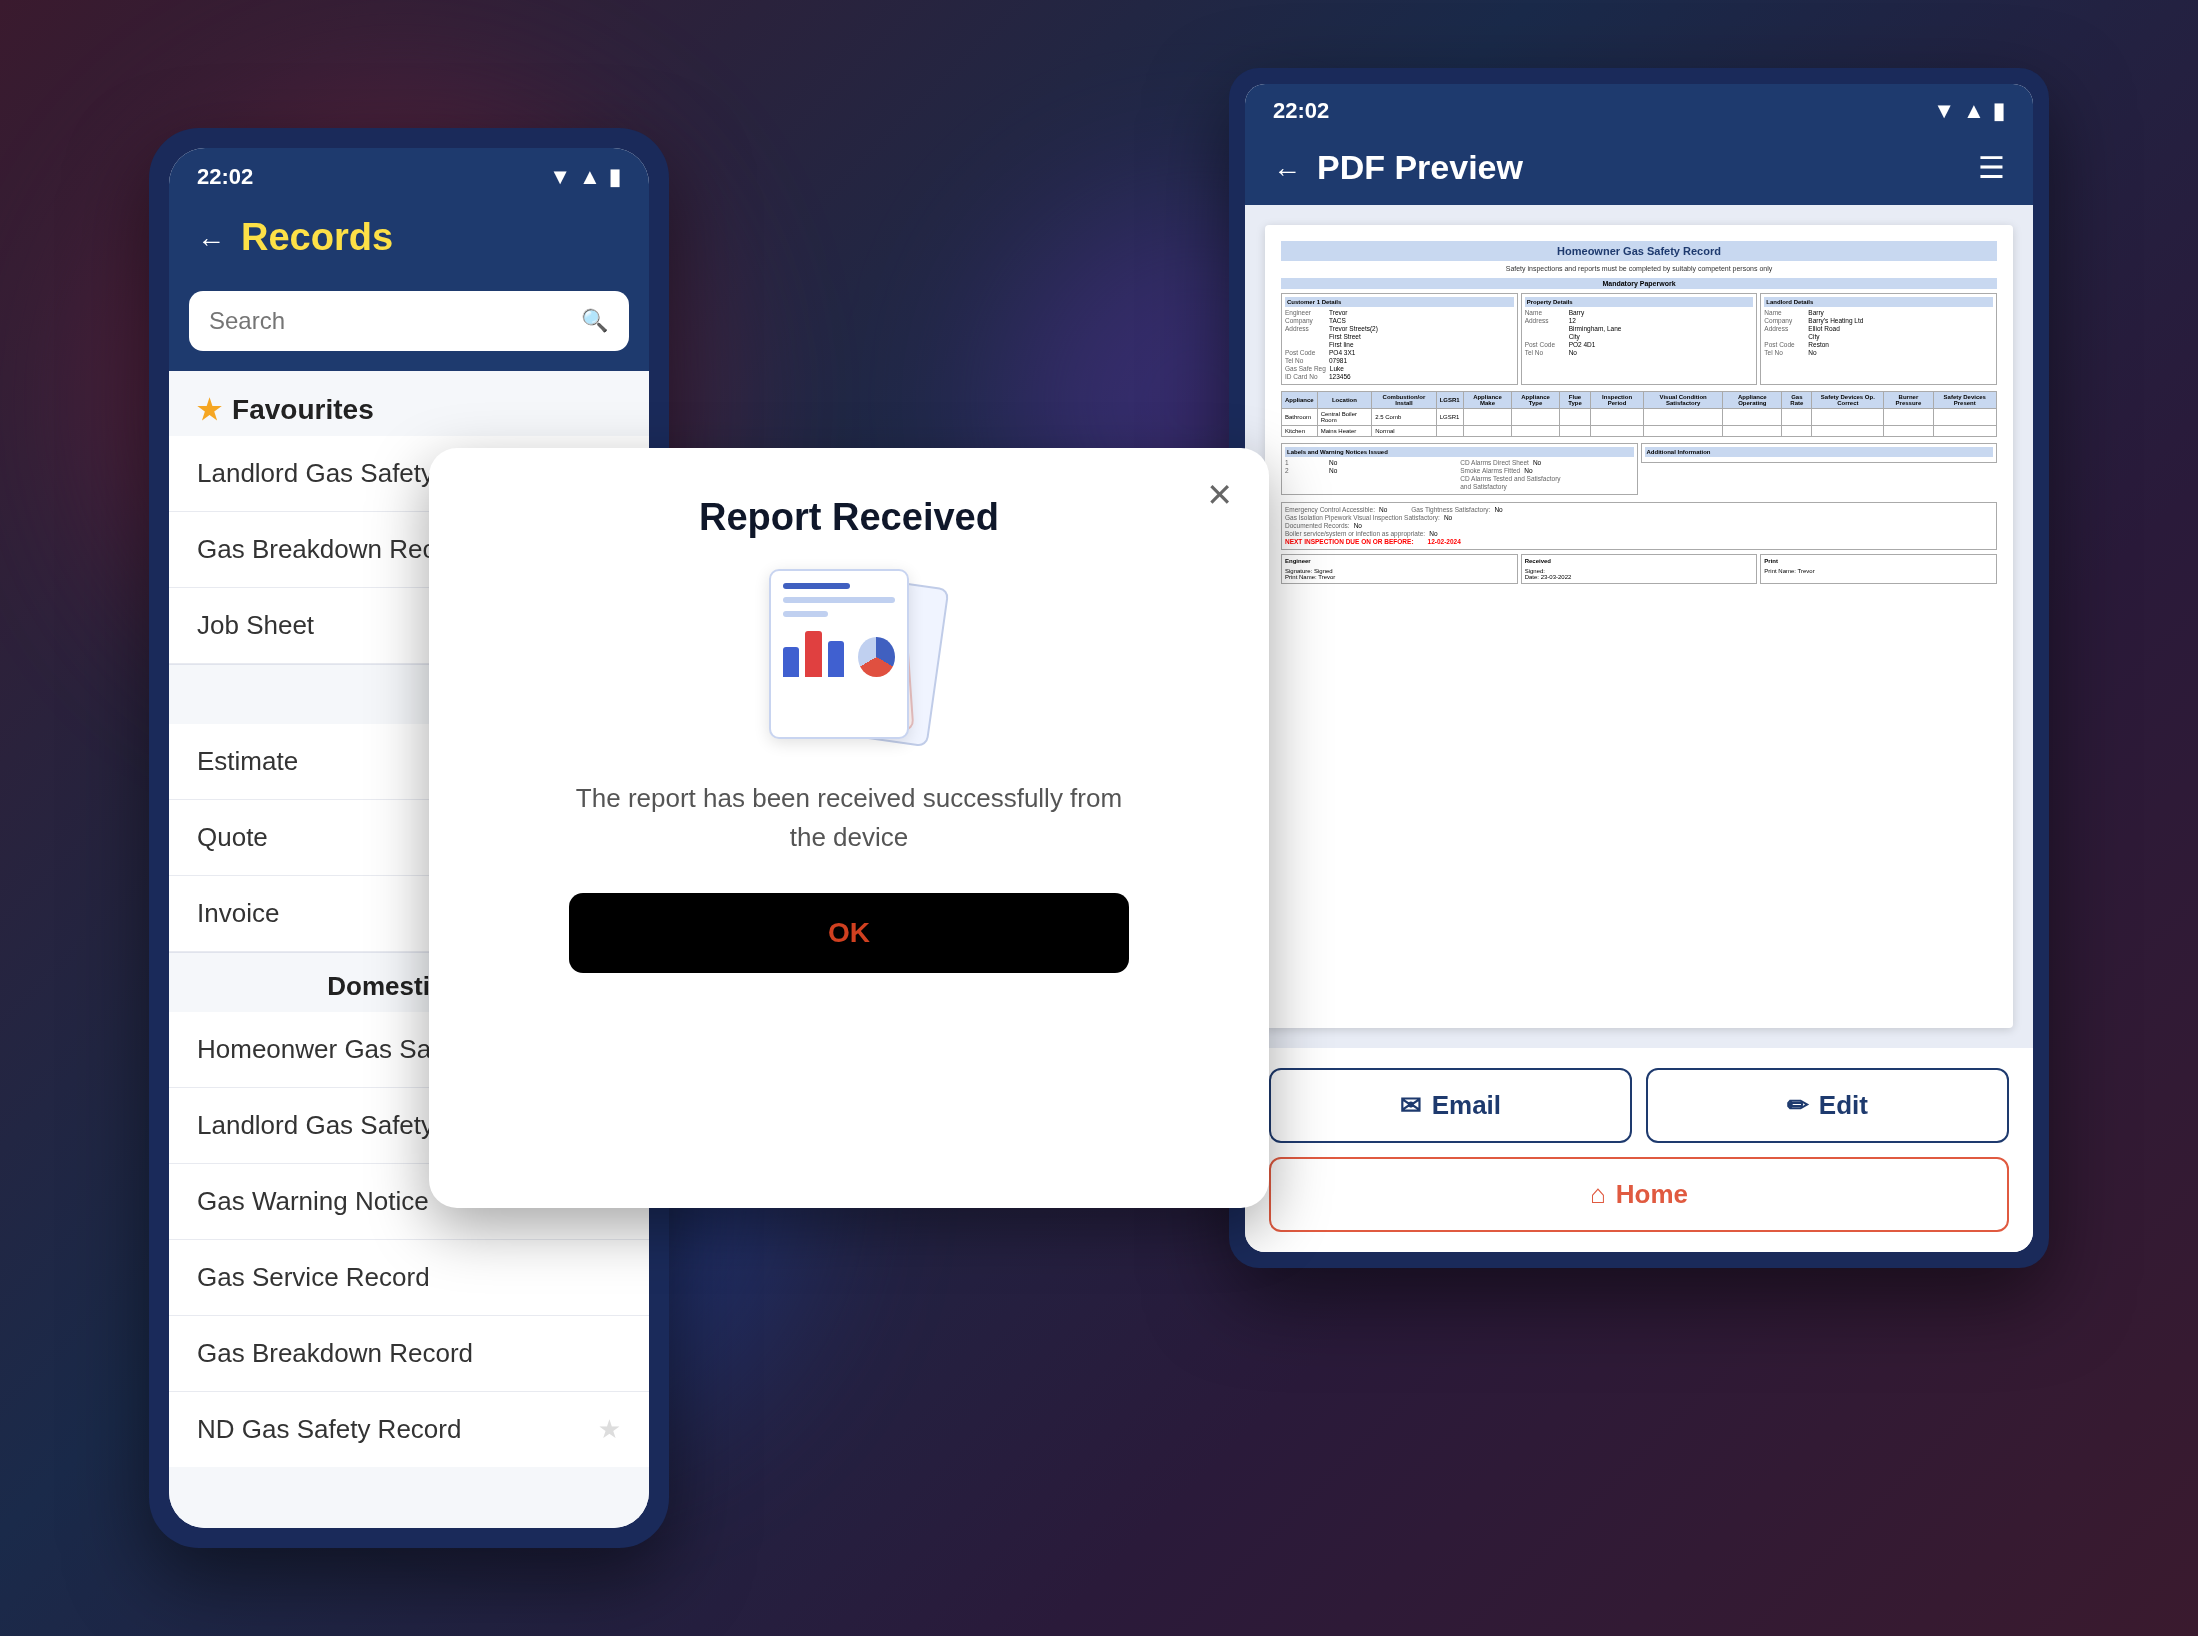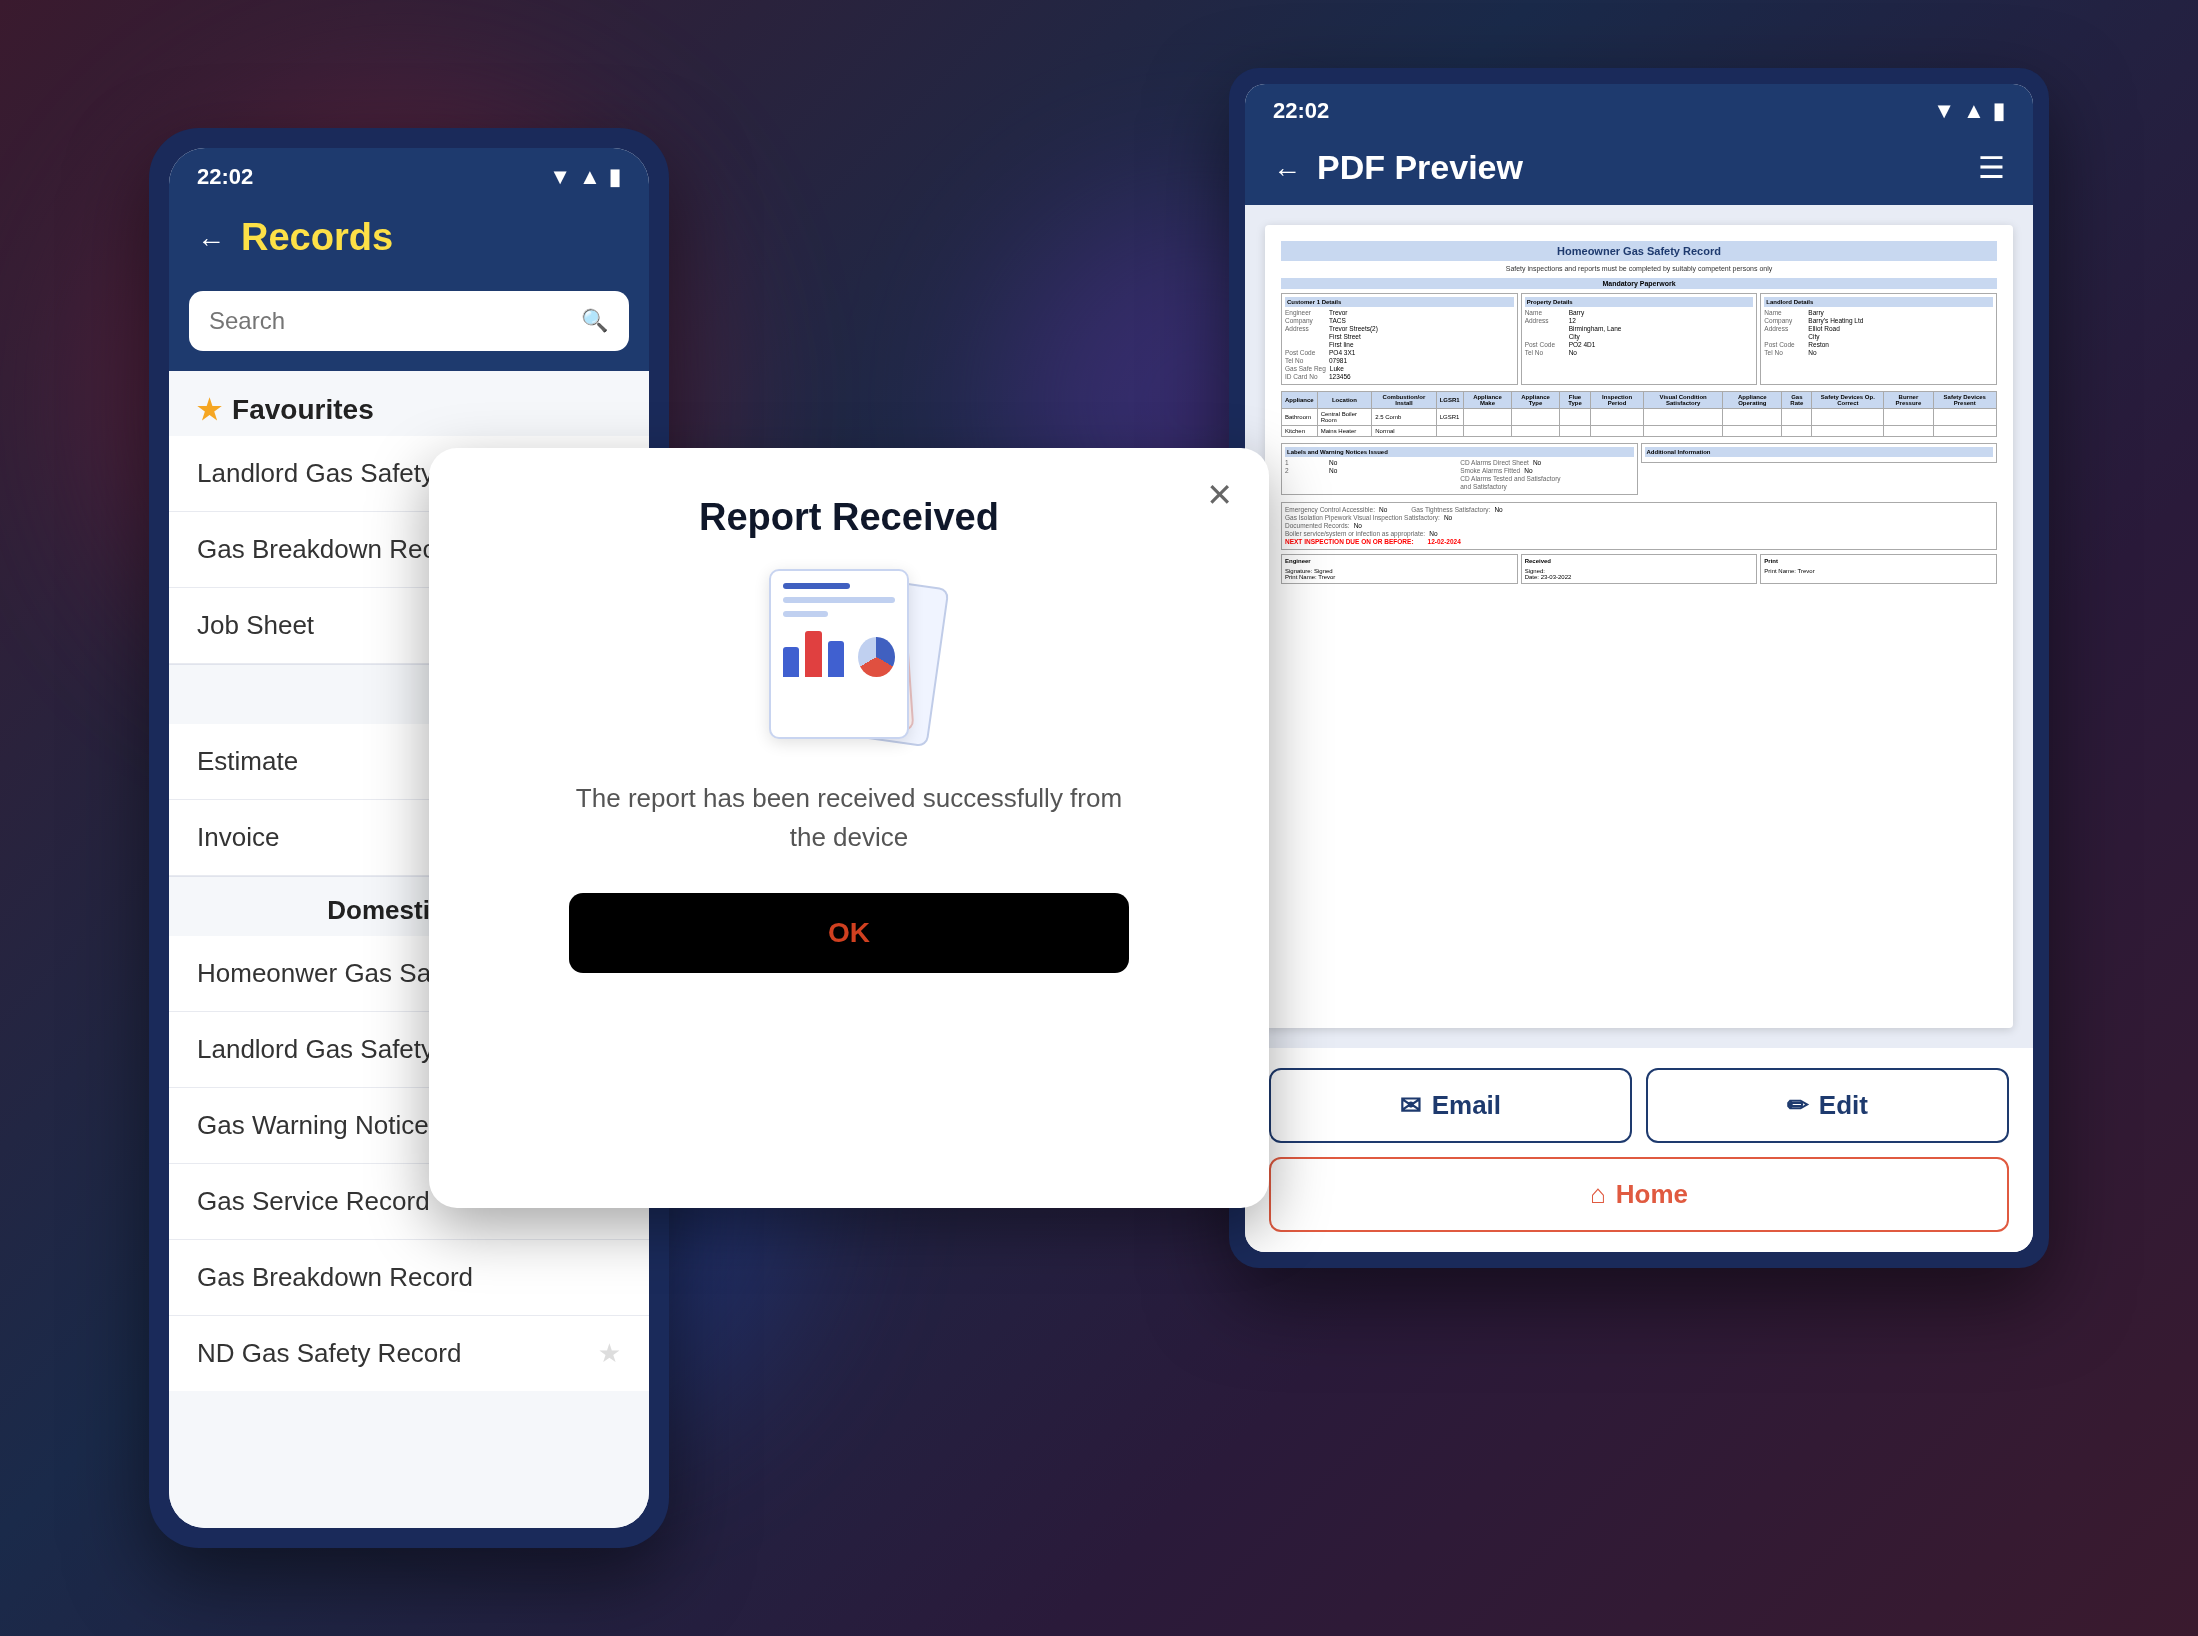--- a/index.html
+++ b/index.html
@@ -498,20 +498,23 @@
           <span class="item-star">★</span>
         </div>
         <div class="list-item">
           <span>Job Sheet</span>
           <span class="item-star">★</span>
         </div>
 
         <div class="category-header">Invoicing</div>
         <div class="list-item">
           <span>Estimate</span>
+        </div>
+        <div class="list-item">
+          <span>Quote</span>
         </div>
         <div class="list-item">
           <span>Invoice</span>
         </div>
 
         <div class="category-header">Domestic Gas Records</div>
         <div class="list-item">
           <span>Homeonwer Gas Safety Record</span>
         </div>
         <div class="list-item">

